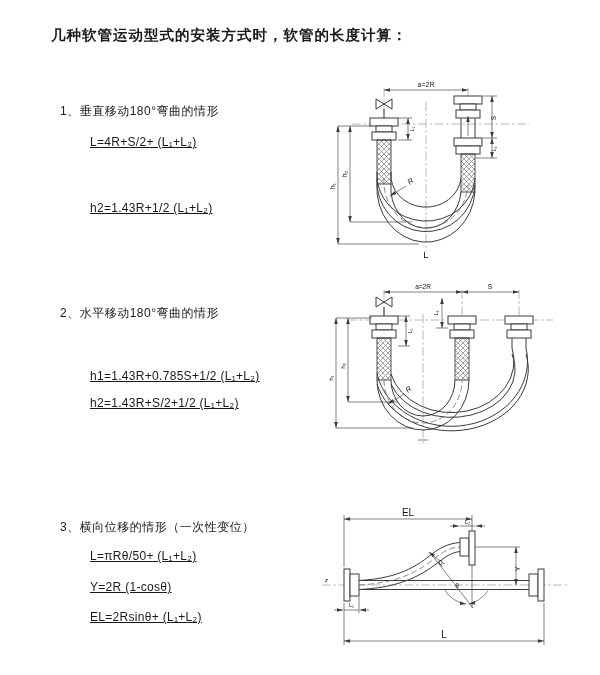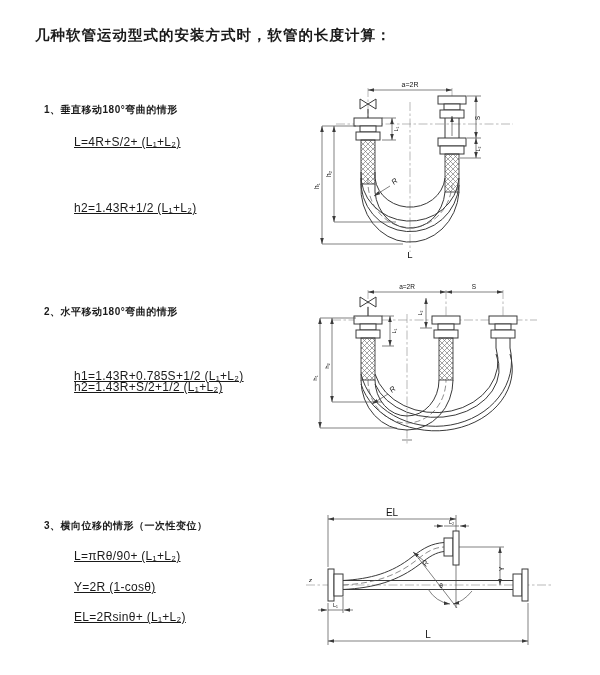--- a/index.html
+++ b/index.html
@@ -1,20 +1,20 @@
 <!DOCTYPE html>
 <html><head>
 <meta charset="utf-8">
 <style>
   html,body{margin:0;padding:0;}
   body{width:600px;height:675px;background:#ffffff;position:relative;overflow:hidden;
        font-family:"Liberation Sans","DejaVu Sans",sans-serif;color:#1a1a1a;}
-  .page{position:absolute;inset:0;background:#fff;}
+  .page{position:absolute;inset:0;background:#fff;margin-left:16px;}
   .title{position:absolute;left:35px;top:26px;font-size:14.5px;font-weight:bold;letter-spacing:1px;}
-  .heading{position:absolute;left:44px;font-size:10px;font-weight:bold;letter-spacing:0.5px;white-space:nowrap;}
+  .heading{position:absolute;left:44px;font-size:12px;font-weight:normal;letter-spacing:0.5px;white-space:nowrap;}
   .formula{position:absolute;left:74px;font-size:12px;letter-spacing:0.3px;white-space:nowrap;text-decoration:underline;}
   svg.diagram{position:absolute;}
   svg .obj{stroke:#3a3a3a;stroke-width:1;fill:none;}
   svg .fit{stroke:#3a3a3a;stroke-width:1;fill:#ffffff;}
   svg .hose{stroke:#3a3a3a;stroke-width:0.9;fill:url(#hatch);}
   svg .dim{stroke:#4a4a4a;stroke-width:0.7;fill:none;}
   svg .cl{stroke:#8a8a8a;stroke-width:0.6;fill:none;stroke-dasharray:9 2.5 2.5 2.5;}
   svg .dash{stroke:#5a5a5a;stroke-width:0.7;fill:none;stroke-dasharray:6 3;}
   svg text{fill:#141414;font-family:"Liberation Sans","DejaVu Sans",sans-serif;}
 </style>
@@ -35,24 +35,24 @@
 <div class="page">
 
   <div class="title">几种软管运动型式的安装方式时，软管的长度计算：</div>
 
   <div class="heading" style="top:103px">1、垂直移动180°弯曲的情形</div>
   <div class="formula" style="top:135px">L=4R+S/2+ (L₁+L₂)</div>
   <div class="formula" style="top:201px">h2=1.43R+1/2 (L₁+L₂)</div>
 
   <div class="heading" style="top:305px">2、水平移动180°弯曲的情形</div>
   <div class="formula" style="top:369px">h1=1.43R+0.785S+1/2 (L₁+L₂)</div>
-  <div class="formula" style="top:380px">h2=1.43R+S/2+1/2 (L₁+L₂)</div>
+  <div class="formula" style="top:396px">h2=1.43R+S/2+1/2 (L₁+L₂)</div>
 
   <div class="heading" style="top:519px">3、横向位移的情形（一次性变位）</div>
-  <div class="formula" style="top:549px">L=πRθ/90+ (L₁+L₂)</div>
+  <div class="formula" style="top:549px">L=πRθ/50+ (L₁+L₂)</div>
   <div class="formula" style="top:580px">Y=2R (1-cosθ)</div>
   <div class="formula" style="top:610px">EL=2Rsinθ+ (L₁+L₂)</div>
 
   <svg class="diagram" viewBox="0 0 225 195" style="left:308px;top:74px;width:225px;height:195px">
     <g>
       <line class="cl" x1="102" y1="28" x2="102" y2="178"></line>
       <line class="cl" x1="28" y1="50" x2="205" y2="50"></line>
       <line class="cl" x1="60" y1="14" x2="60" y2="46"></line>
       <line class="cl" x1="144" y1="14" x2="144" y2="24"></line>
     </g>

